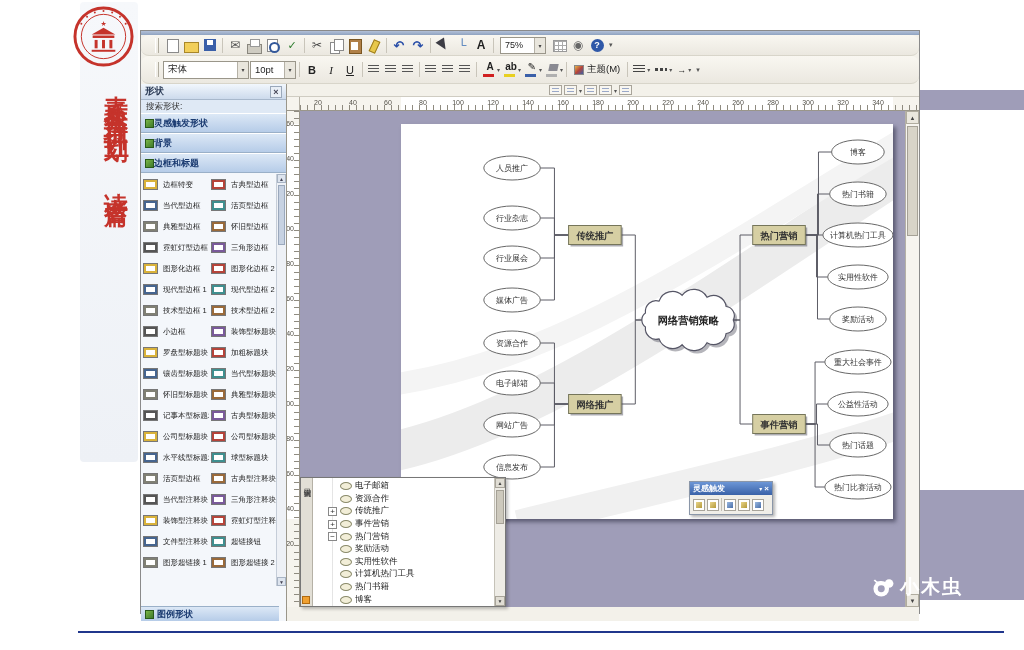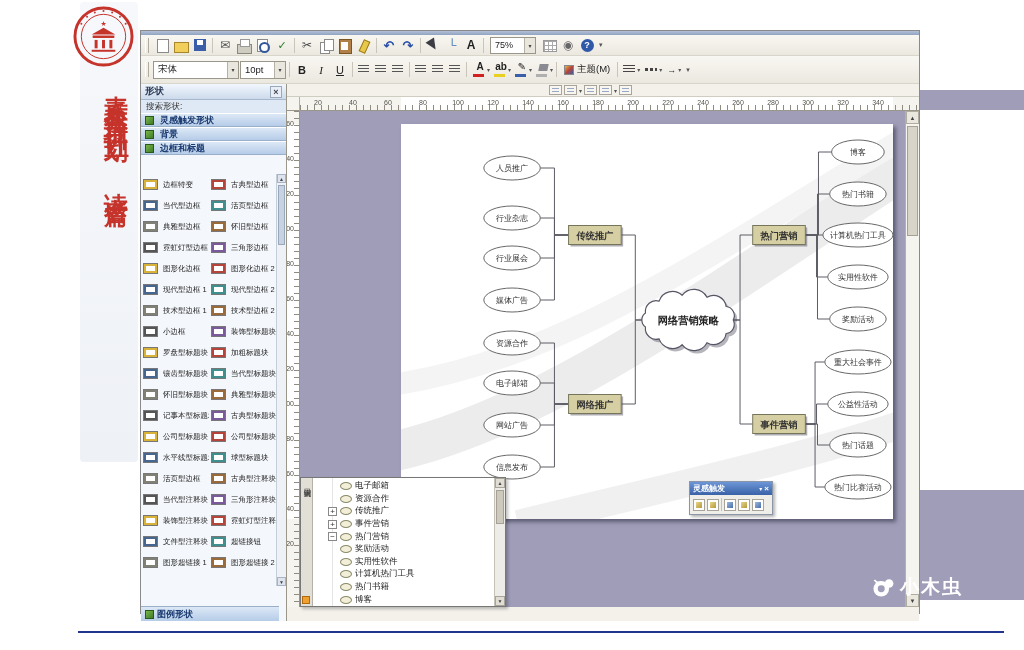--- a/index.html
+++ b/index.html
@@ -17,22 +17,22 @@
 
   
   .band{position:absolute;background:#9f9db8;}
   .band1{left:920px;top:90px;width:104px;height:20px;}
   .band2{left:920px;top:490px;width:104px;height:110px;}
 
   
   .app{position:absolute;left:140px;top:30px;width:780px;height:584px;background:#f3f1ea;
     border:1px solid #8a8a8a;}
   .title-sliver{height:4px;background:linear-gradient(#b3c1d8,#8fa3c0);}
-  .tbar{display:flex;align-items:center;padding:0 3px;gap:1px;border-bottom:1px solid #d8d5ca;
-    background:linear-gradient(#f9f7f1,#ebe8e0);}
+  .tbar{display:flex;align-items:center;padding:0 13px;gap:1px;border-bottom:1px solid #d8d5ca;
+    background:linear-gradient(#f9f7f1,#ebe8e0);border-radius:8px;}
   .r1{height:21px}.r2{height:28px}
   .thandle{width:4px;height:15px;border-left:1px solid #fff;border-right:1px solid #b0ac9f;margin:0 3px 0 1px;flex:none}
   .tsep{width:1px;height:15px;background:#c9c5ba;margin:0 2px;flex:none}
   .tbov{font-size:7px;color:#555;margin-left:2px}
 
   .ti{width:18px;height:17px;display:flex;align-items:center;justify-content:center;position:relative;flex:none;border-radius:2px}
   .ti::before,.ti::after{content:"";position:absolute}
   .i-new::before{width:10px;height:12px;background:#fff;border:1px solid #8a8a8a;left:4px;top:2px}
   .i-open::before{width:13px;height:9px;background:#f2cf5a;border:1px solid #a8872a;left:2px;top:5px}
   .i-save::before{width:12px;height:12px;background:#3a5fa8;left:3px;top:2px}
@@ -97,22 +97,22 @@
   .sp-close{margin-left:auto;width:12px;height:12px;border:1px solid #9aa8ba;background:#e8eef6;
     display:flex;align-items:center;justify-content:center;font-size:9px;color:#445}
   .sp-search-label{height:13px;background:#dfe9f5;display:flex;align-items:center;padding:0 5px;color:#333}
   .sp-search-row{height:19px;background:#dfe9f5;display:flex;align-items:center;padding:1px 3px;gap:1px}
   .sp-input{flex:1;min-width:0;height:15px;border:1px solid #8aa0bc;font-size:8px;padding:0 2px;background:#fff;color:#333}
   .sp-input::placeholder{color:#777}
   .sp-dd{width:13px;height:15px;background:#e9e6dd;border:1px solid #9aa8ba;font-size:6px;color:#444;
     display:flex;align-items:center;justify-content:center}
   .sp-go{width:15px;height:15px;background:linear-gradient(#7ab648,#3f7a2a);border:1px solid #2a5a1a;color:#fff;
     font-size:7px;display:flex;align-items:center;justify-content:center}
-  .sp-sec{height:14px;background:linear-gradient(#dce8f6,#b6cce8);border-top:1px solid #fff;border-bottom:1px solid #9ab0c8;
-    display:flex;align-items:center;padding:0 4px;gap:6px}
+  .sp-sec{height:20px;background:linear-gradient(#dce8f6,#b6cce8);border-top:1px solid #fff;border-bottom:1px solid #9ab0c8;
+    display:flex;align-items:center;padding:0 4px;gap:0}
   .sp-sec-ico{width:9px;height:9px;background:linear-gradient(135deg,#7ab648,#3f7a2a);border:1px solid #2a5a1a;flex:none}
   .sp-sec-lbl{font-weight:bold;color:#1a3a70;font-size:9px;white-space:nowrap}
   .sp-list{position:absolute;left:0;top:90px;width:136px;display:flex;flex-wrap:wrap;}
   .sp-item{width:68px;height:21px;display:flex;align-items:center;gap:5px;padding-left:2px;overflow:hidden}
   .sp-ico{width:15px;height:11px;border:1px solid #777;background:#fff;flex:none}
   .sp-lbl{font-size:7.5px;color:#222;white-space:nowrap;overflow:hidden}
   .sp-scroll{position:absolute;right:0;top:90px;width:10px;height:412px;background:#eef1f6;border-left:1px solid #c5cdd8}
   .sp-scroll .sa{position:absolute;left:0;width:9px;height:9px;background:#dde4ee;border:1px solid #a8b4c4;
     font-size:5px;color:#445;display:flex;align-items:center;justify-content:center}
   .sp-scroll .up{top:0}.sp-scroll .dn{bottom:0}

